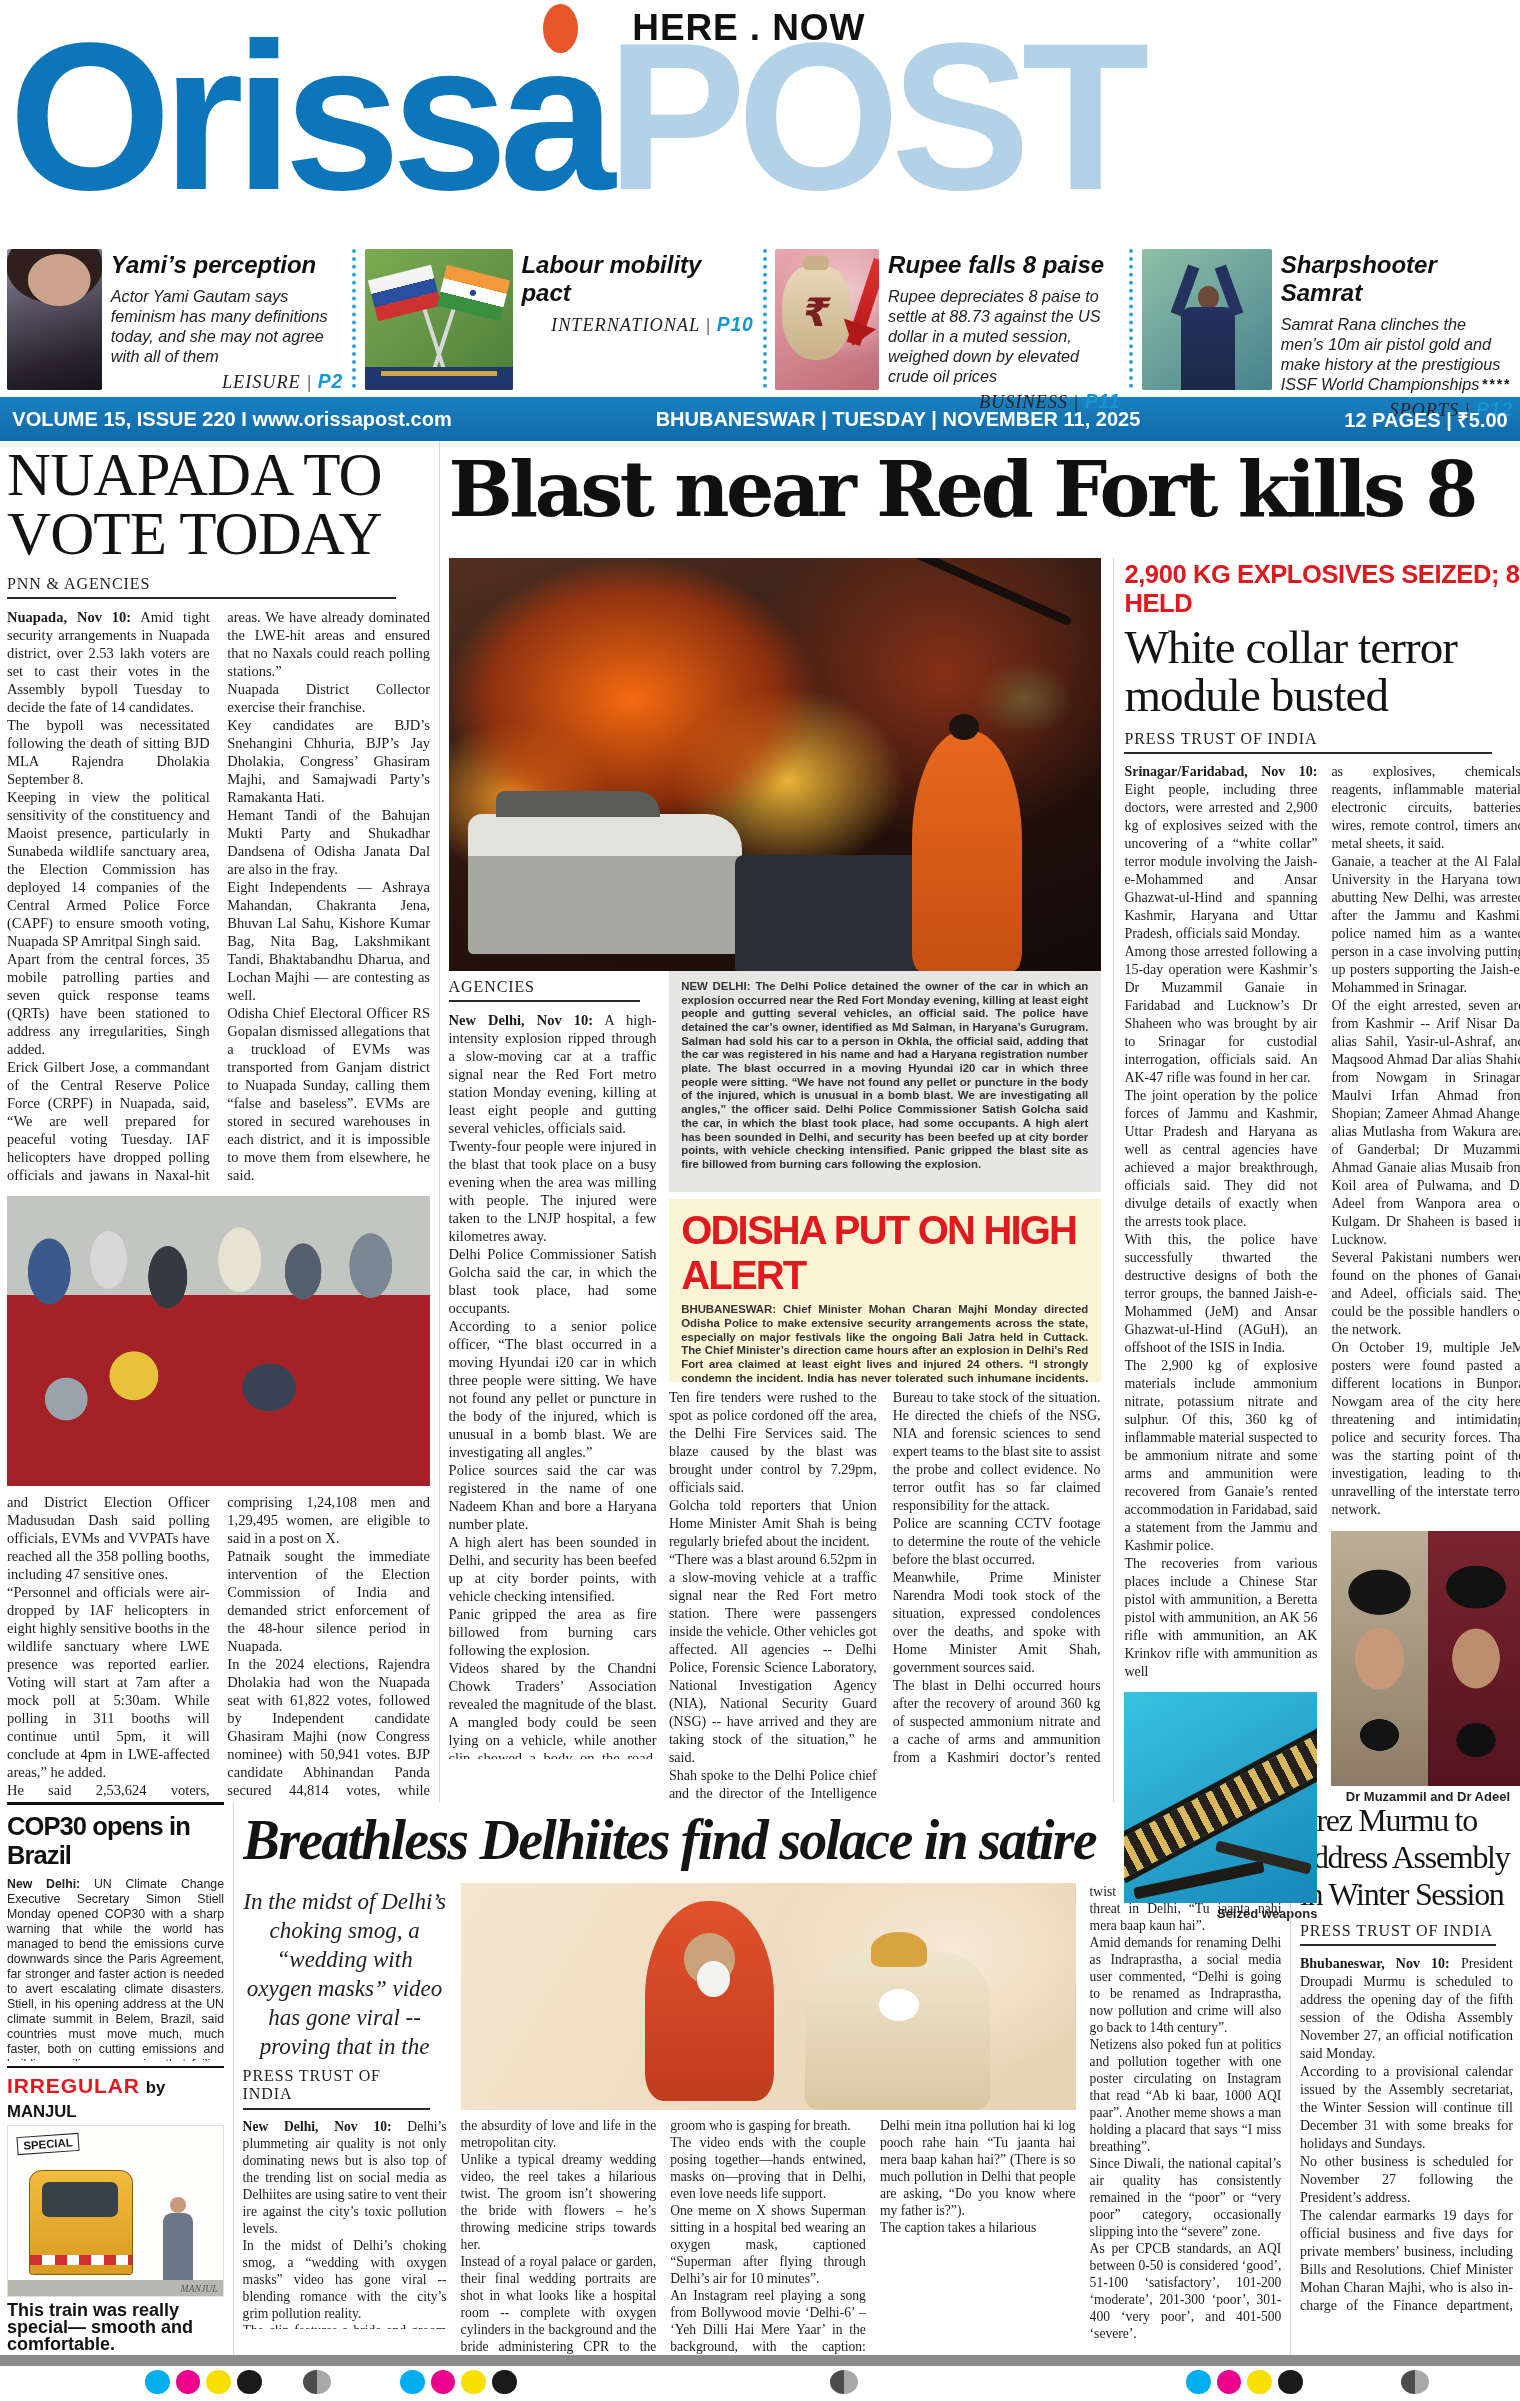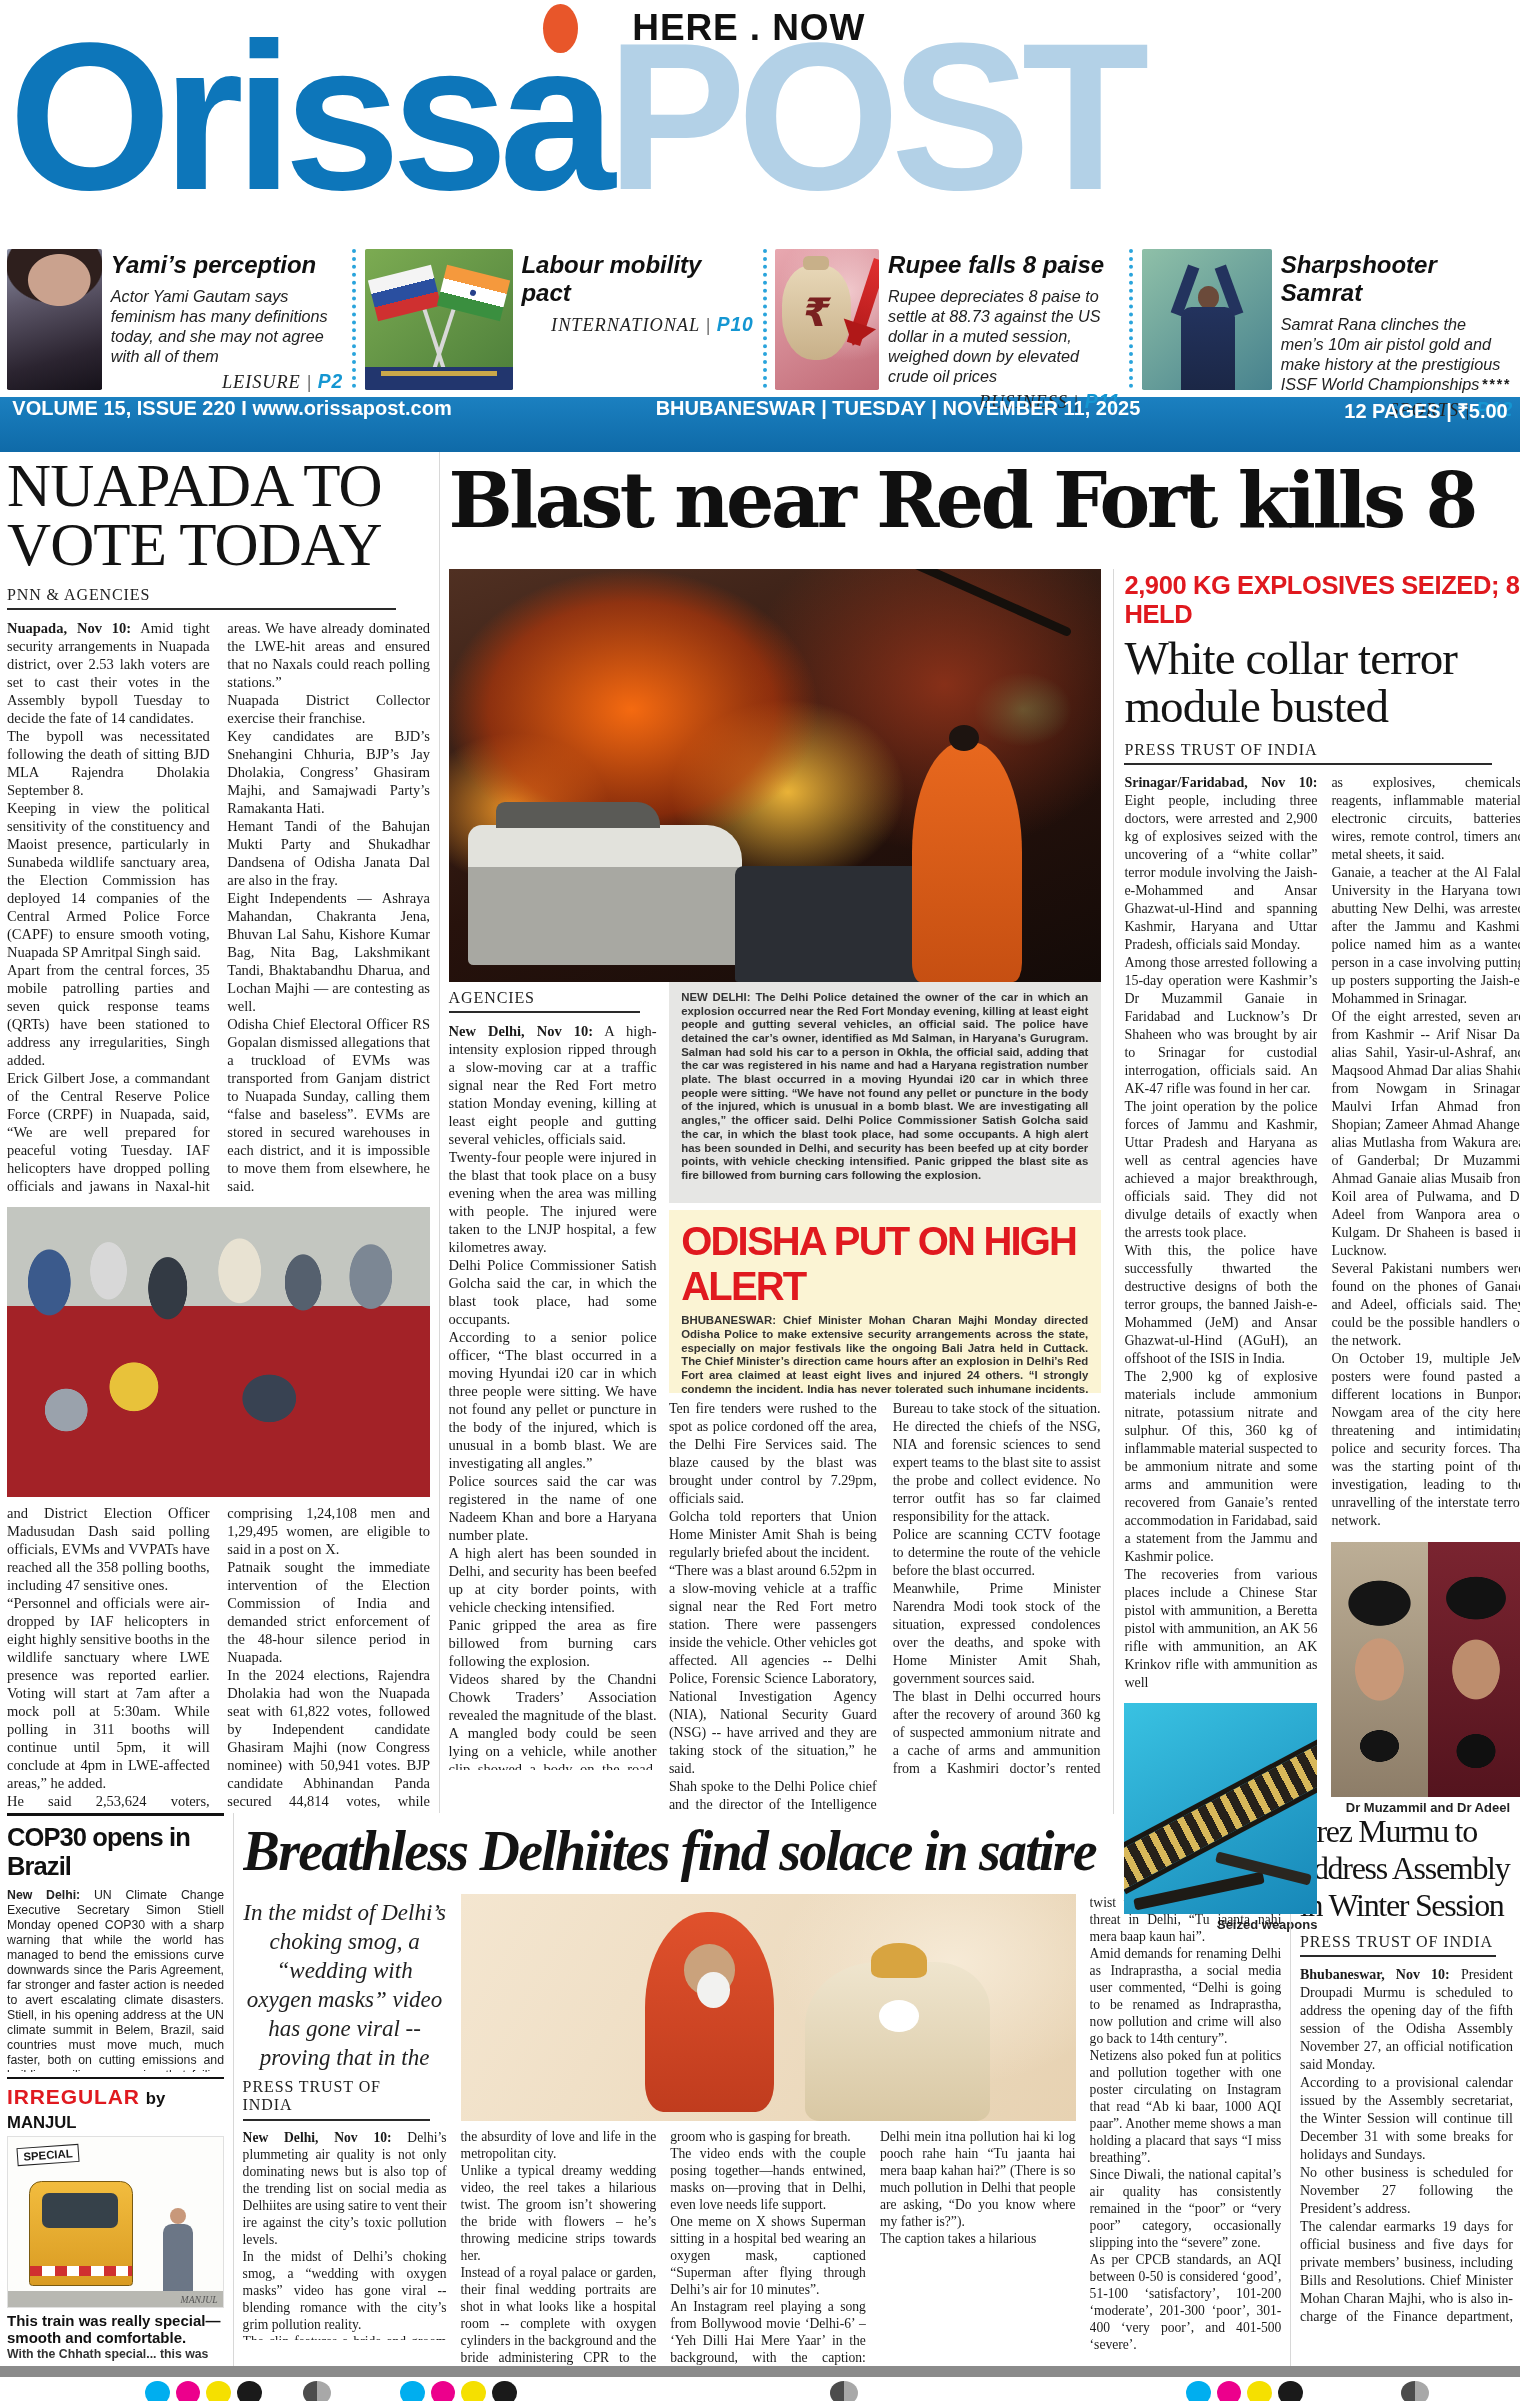--- a/index.html
+++ b/index.html
@@ -51,21 +51,21 @@
   .arrow-dn { position:absolute; right:5.3px; top:8.8px; width:14px; height:88px; background:linear-gradient(#e03030,#b01818); transform:rotate(18deg); }
   .arrow-dn::after { content:""; position:absolute; left:-10.5px; bottom:-19.3px; border:17.6px solid transparent; border-top:23px solid #b01818; }
   .ph-shooter { width:130px; background:linear-gradient(140deg,#8fc0a8,#47828e); }
   .sil-arm { position:absolute; width:12.3px; height:51px; background:#23335e; top:16px; }
   .arm-l { left:37px; transform:rotate(20deg); }
   .arm-r { left:81px; transform:rotate(-20deg); }
   .sil-head { position:absolute; left:56px; top:37px; width:21px; height:23px; background:#6b4a3a; border-radius:50%; }
   .sil-body { position:absolute; left:39px; top:58px; width:54px; height:83px; background:linear-gradient(#23335e,#1b2746); border-radius:10.5px 10.5px 0 0; }
 
   
-  .infobar { height:55px; background:linear-gradient(#1b80c0,#0f6aa8); color:#fff; display:flex; align-items:flex-start;
+  .infobar { height:44px; background:linear-gradient(#1b80c0,#0f6aa8); color:#fff; display:flex; align-items:center;
              font-family:"Liberation Sans", sans-serif; font-weight:bold; font-size:20px; padding:0 12.3px; }
   .infobar .ib-c { flex:1; text-align:center; }
 
   
   .byline { font-size:16px; letter-spacing:0.9px; color:#222; border-bottom:2.6px solid #2a2a2a; padding-bottom:4.4px; margin-bottom:8.8px; width:92%; }
   .body-txt { text-align:justify; hyphens:auto; overflow:hidden; }
   .paras { white-space:pre-line; }
   .dl { font-weight:bold; }
   .row1 { display:flex; padding:0 7px; gap:8.8px; height:1361px; }
   .row2 { display:flex; padding:0 7px; gap:8.8px; height:553px; margin-top:0; }
@@ -172,21 +172,21 @@
                font-family:"Liberation Sans", sans-serif; font-weight:bold; font-size:11.4px; transform:rotate(-4deg); }
   .toon-train { position:absolute; left:21px; bottom:21px; width:104px; height:105px;
                 background:linear-gradient(#f2bc3e,#d99b22); border-radius:12.3px 12.3px 3.5px 3.5px; border:1.8px solid #7a5a10; }
   .toon-train::before { content:""; position:absolute; left:12.3px; top:10.5px; width:76px; height:35px; background:#36414a; border-radius:7px; }
   .toon-train::after { content:""; position:absolute; left:0; bottom:8.8px; width:100%; height:10.5px;
                 background:repeating-linear-gradient(90deg,#d03030 0 12.3px, #fff 12.3px 24.6px); }
   .toon-ground { position:absolute; left:0; bottom:0; width:100%; height:16px; background:#b8b8b2; }
   .toon-fig { position:absolute; right:30px; bottom:16px; width:30px; height:67px; background:#6b7686; border-radius:8.8px 8.8px 0 0; }
   .toon-fig::before { content:""; position:absolute; left:7px; top:-16px; width:16px; height:16px; background:#c8987a; border-radius:50%; }
   .toon-sig { position:absolute; right:5.3px; bottom:1.8px; font-style:italic; font-size:9.7px; color:#555; }
-  .car-cap { font-family:"Liberation Sans", sans-serif; font-weight:bold; font-size:15px; line-height:16.7px; margin-top:5.3px; color:#111; }
+  .car-cap { font-family:"Liberation Sans", sans-serif; font-weight:bold; font-size:18px; line-height:16.7px; margin-top:5.3px; color:#111; }
   .car-cap2 { font-family:"Liberation Sans", sans-serif; font-weight:bold; font-size:12.3px; line-height:15px; color:#333; }
 
   
   .breath { flex:1; border-left:0.9px solid #d8d8d8; border-right:0.9px solid #d8d8d8; padding:0 8.8px; }
   .br-hl { font-weight:bold; font-style:italic; font-size:56px; letter-spacing:-1.8px; white-space:nowrap; overflow:hidden;
            height:81px; line-height:77px; color:#141414; }
   .br-row { display:flex; gap:14px; height:473px; }
   .br-col1 { width:204px; flex:none; }
   .standfirst { font-style:italic; font-size:23px; line-height:29px; text-align:center; color:#222; height:179px; margin-top:3.5px; overflow:hidden; }
   .br-col1 .byline { margin-top:1.8px; }

